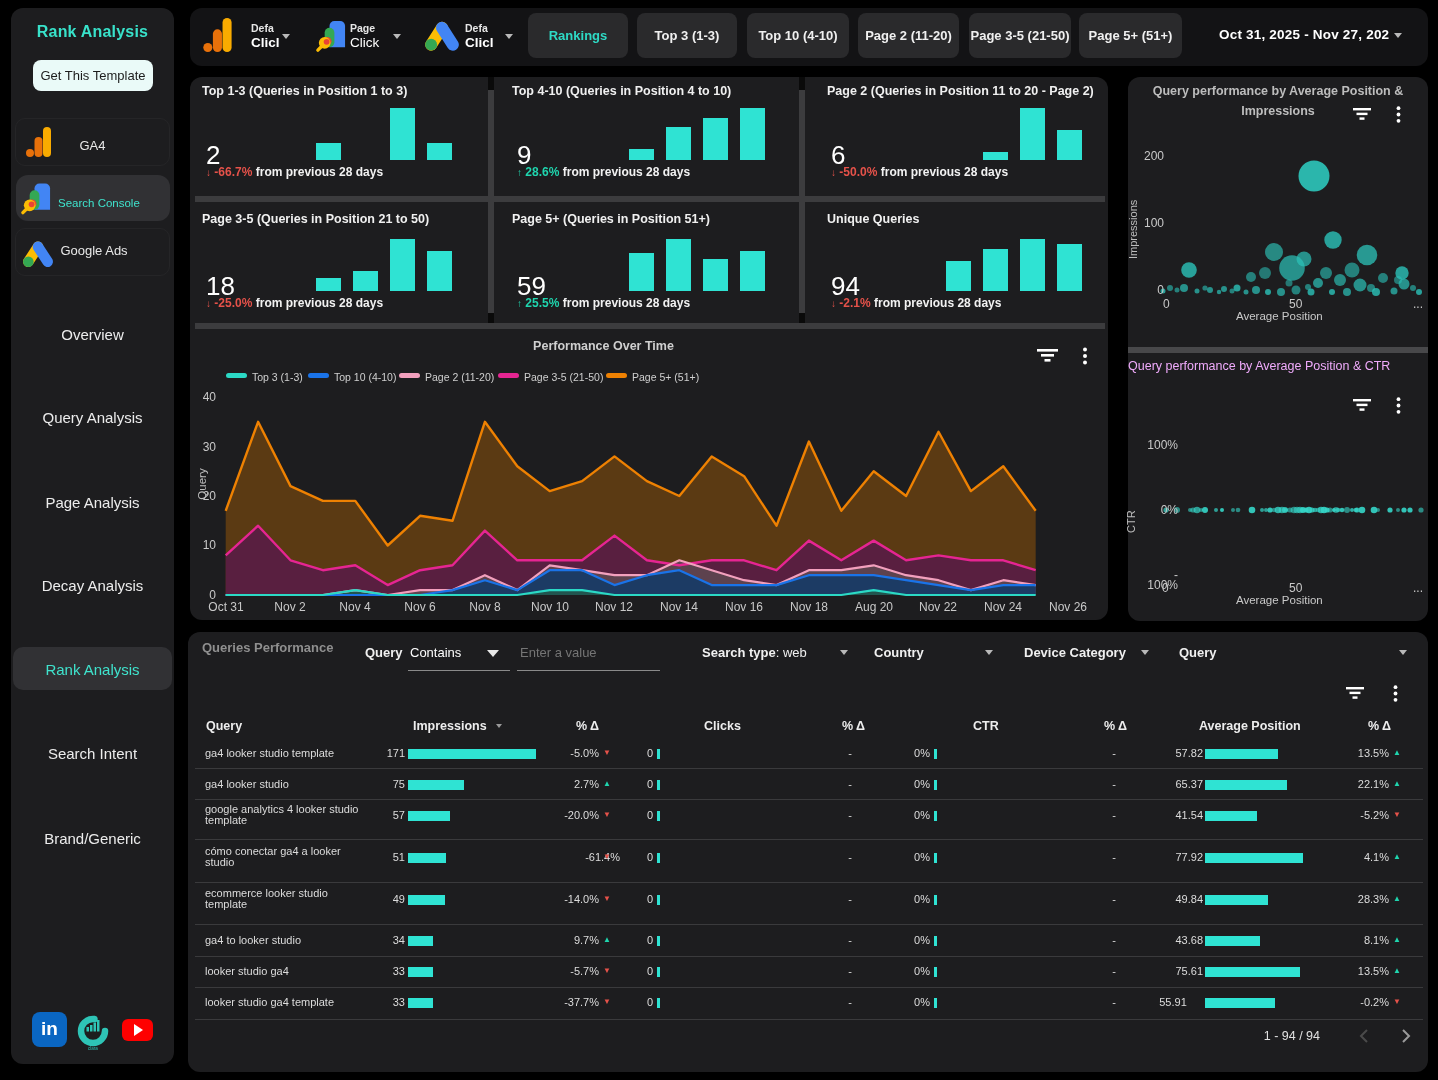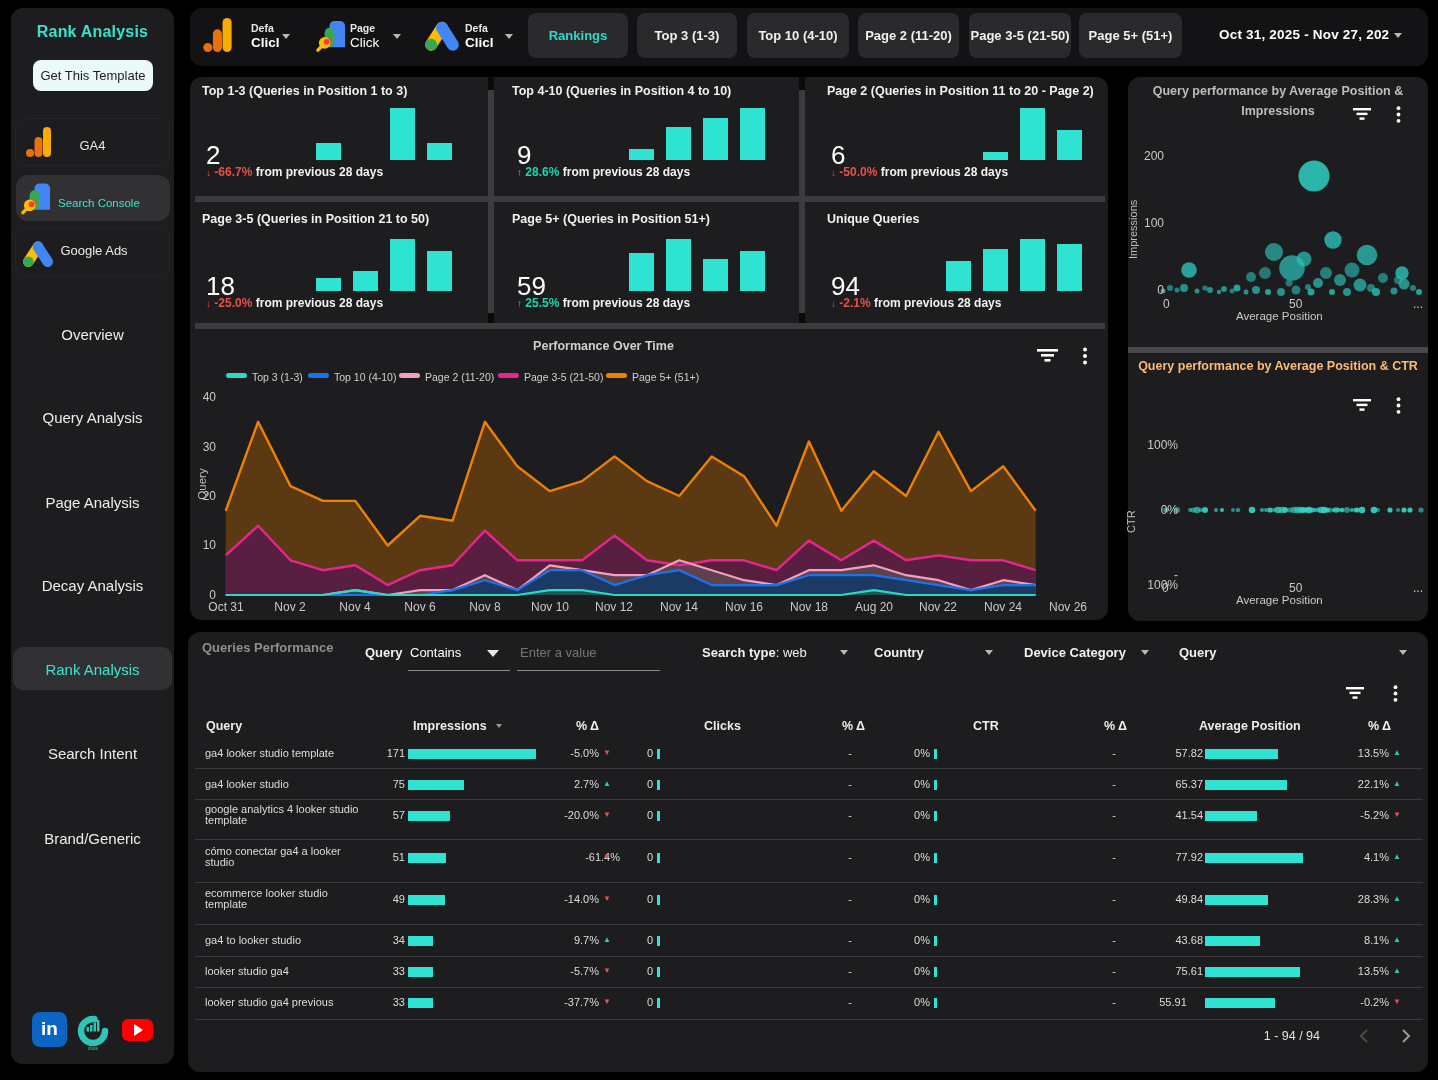--- a/index.html
+++ b/index.html
@@ -278,21 +278,21 @@
 <div class="axl" style="left:1136px;top:216px;width:28px;text-align:right">100</div>
 <div class="axl" style="left:1136px;top:283px;width:28px;text-align:right">0</div>
 <div class="axl" style="left:1163px;top:297px">0</div>
 <div class="axl" style="left:1289px;top:297px">50</div>
 <div class="axl" style="left:1413px;top:297px">...</div>
 <div class="axl" style="left:1236px;top:310px;font-size:11.5px">Average Position</div>
 <div style="position:absolute;left:1133px;top:253px;font-size:11px;color:#bdbdbd;transform:rotate(-90deg);transform-origin:center left">Impressions</div>
 
 <div style="position:absolute;left:1128px;top:347px;width:300px;height:5.5px;background:#48484a"></div>
 
-<div style="position:absolute;left:1128px;top:359px;width:300px;text-align:center;font-size:12.5px;font-weight:bold;color:#fdba74">Query performance by Average Position &amp; CTR</div>
+<div style="position:absolute;left:1128px;top:359px;width:300px;text-align:left;font-size:12.5px;font-weight:normal;color:#f0abfc">Query performance by Average Position &amp; CTR</div>
 <svg style="position:absolute;left:1352px;top:399px" width="20" height="13" viewBox="0 0 20 13">
   <rect x="1" y="0" width="18" height="2.4" fill="#fff"></rect>
     <rect x="4.5" y="4.7" width="11" height="2.4" fill="#fff"></rect>
     <rect x="7.5" y="9.4" width="5" height="2.4" fill="#fff"></rect>
 </svg>
 <svg style="position:absolute;left:1394px;top:397px" width="9" height="17" viewBox="0 0 9 17">
   <circle cx="4.5" cy="2.2" r="1.9" fill="#fff"></circle>
     <circle cx="4.5" cy="8.5" r="1.9" fill="#fff"></circle>
     <circle cx="4.5" cy="14.8" r="1.9" fill="#fff"></circle>
 </svg>
@@ -504,21 +504,21 @@
 <div class="trow" style="left:613px;top:965px;width:40px;text-align:right">0</div>
 <div style="position:absolute;left:657px;top:967px;width:2.5px;height:10px;background:#2fe3d3"></div>
 <div class="trow" style="left:830px;top:965px;width:40px;text-align:center">-</div>
 <div class="trow" style="left:880px;top:965px;width:50px;text-align:right">0%</div>
 <div style="position:absolute;left:934px;top:967px;width:2.5px;height:10px;background:#2fe3d3"></div>
 <div class="trow" style="left:1094px;top:965px;width:40px;text-align:center">-</div>
 <div class="trow" style="left:1143px;top:965px;width:60px;text-align:right">75.61</div>
 <div style="position:absolute;left:1205px;top:967px;width:95px;height:10px;background:#2fe3d3"></div>
 <div class="trow" style="left:1309px;top:965px;width:80px;text-align:right">13.5%</div>
 <div style="position:absolute;left:1393px;top:966px;font-size:8px;color:#1fd5ae">▲</div>
-<div class="trow" style="left:205px;top:996px;width:200px">looker studio ga4 previous</div>
+<div class="trow" style="left:205px;top:996px;width:200px">looker studio ga4 template</div>
 <div class="trow" style="left:345px;top:996px;width:60px;text-align:right">33</div>
 <div style="position:absolute;left:408px;top:998px;width:25px;height:10px;background:#2fe3d3"></div>
 <div class="trow" style="left:519px;top:996px;width:80px;text-align:right">-37.7%</div>
 <div style="position:absolute;left:603px;top:997px;font-size:8px;color:#e5524a">▼</div>
 <div class="trow" style="left:613px;top:996px;width:40px;text-align:right">0</div>
 <div style="position:absolute;left:657px;top:998px;width:2.5px;height:10px;background:#2fe3d3"></div>
 <div class="trow" style="left:830px;top:996px;width:40px;text-align:center">-</div>
 <div class="trow" style="left:880px;top:996px;width:50px;text-align:right">0%</div>
 <div style="position:absolute;left:934px;top:998px;width:2.5px;height:10px;background:#2fe3d3"></div>
 <div class="trow" style="left:1094px;top:996px;width:40px;text-align:center">-</div>

